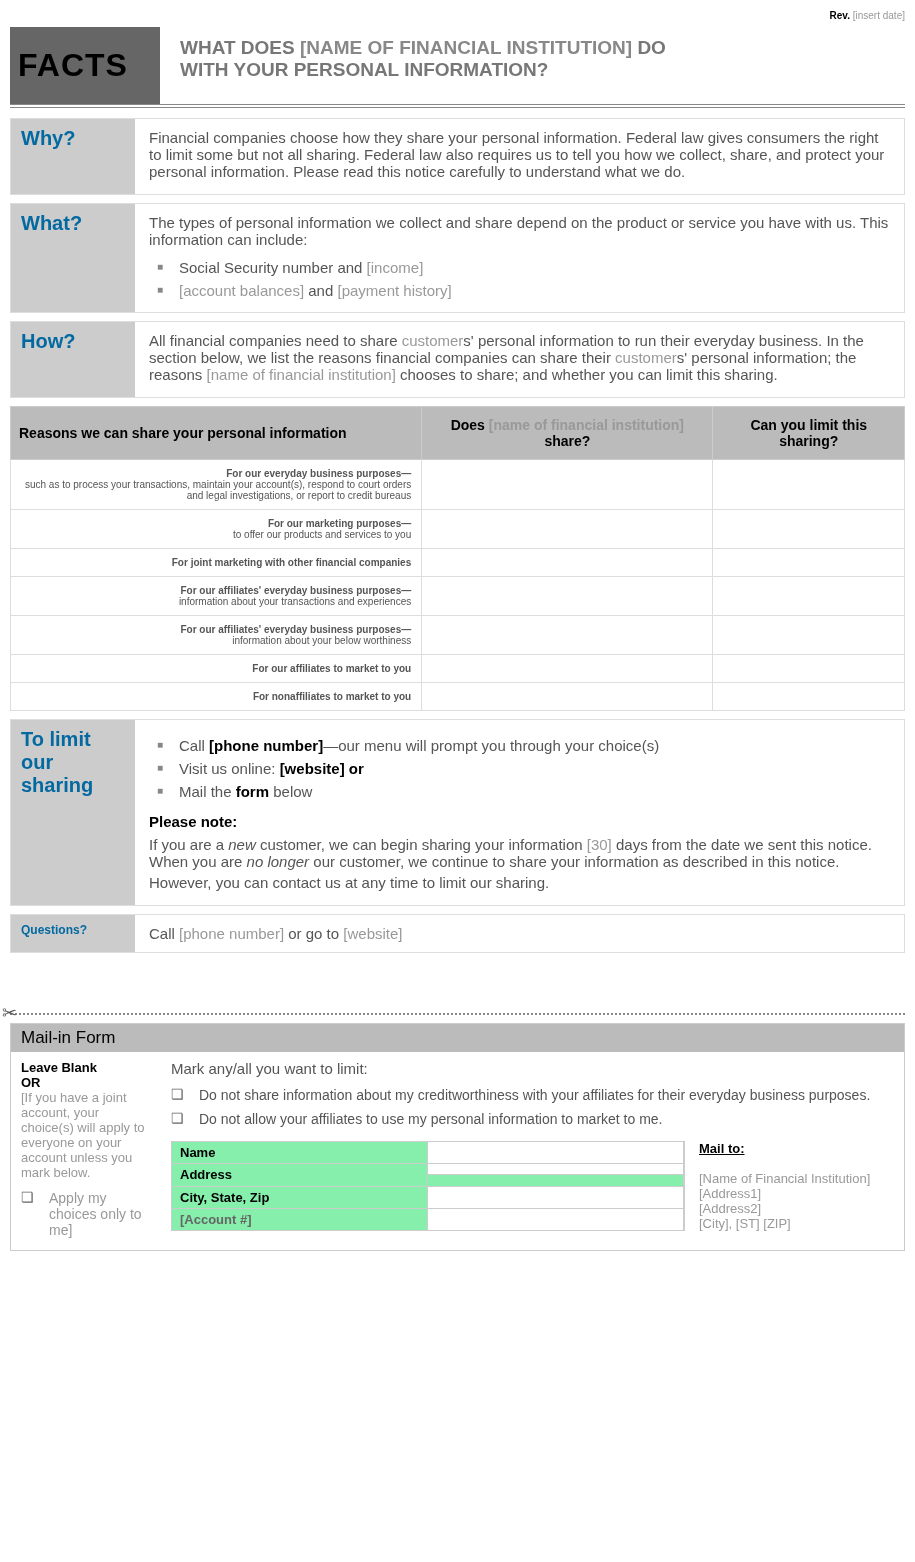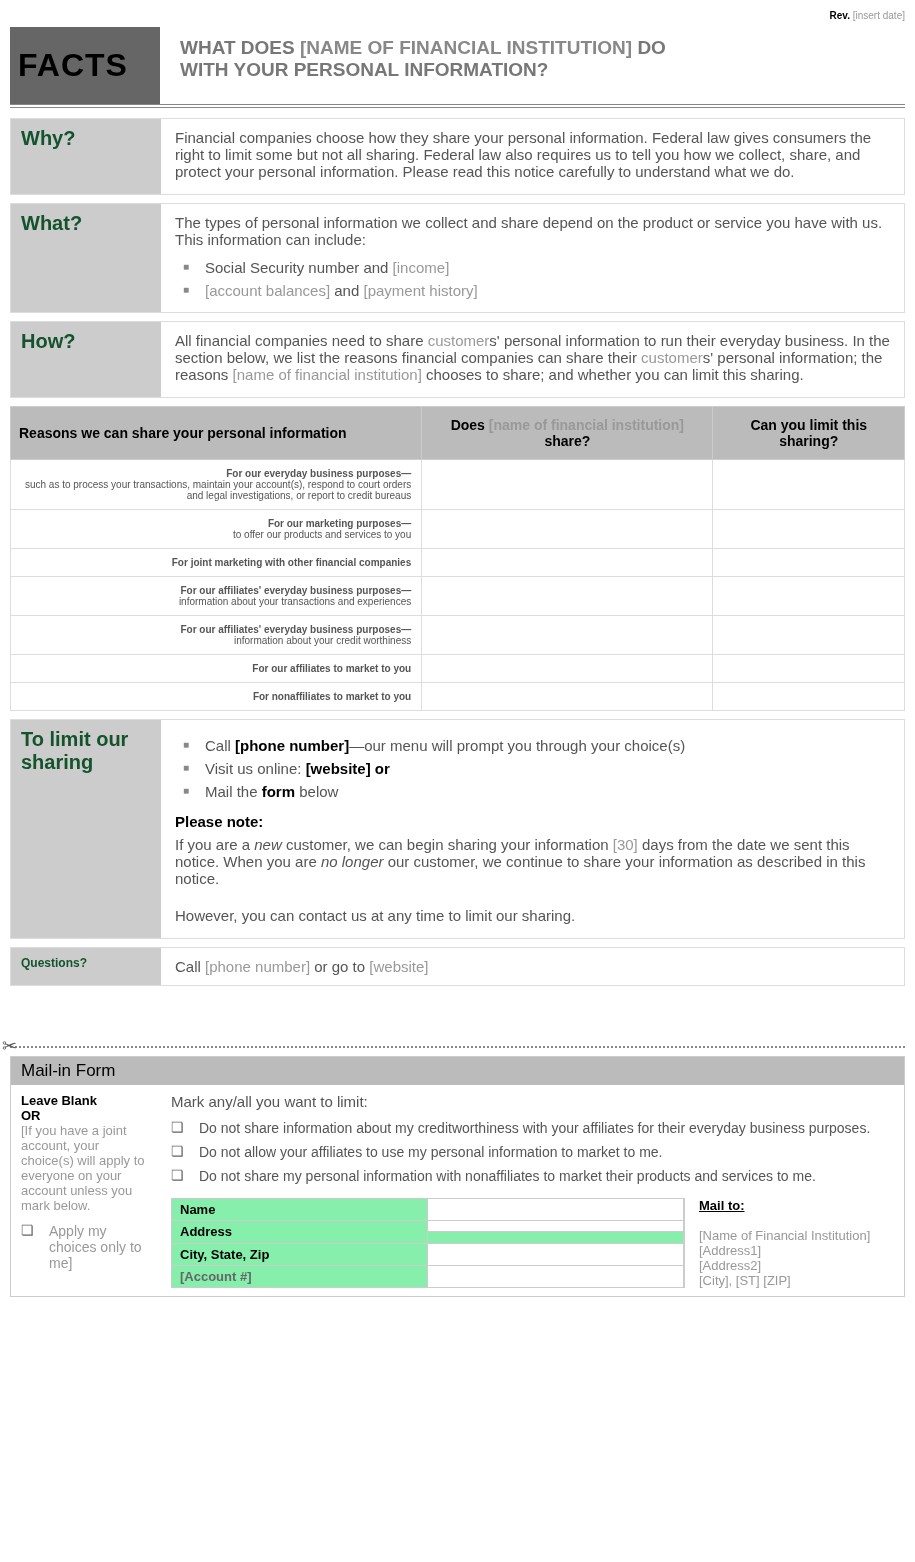--- a/index.html
+++ b/index.html
@@ -6,21 +6,21 @@
 body { font-family: Arial, Helvetica, sans-serif; background: #fff; width: 915px; font-size: 15px; color: #555; }
 .pg { padding: 10px 0 0 0; }
 .rev { text-align: right; padding: 0 10px 6px 0; font-size: 10px; }
 .rev b { color: #000; }
 .gray { color: #999; }
 .hdr { display: flex; border-bottom: 4px double #888; margin: 0 10px 10px 10px; }
 .facts { background: #666; color: #000; font-size: 32px; font-weight: bold; padding: 20px 8px; width: 150px; letter-spacing: 1px; }
 .hdr-q { flex: 1; padding: 10px 0 10px 20px; font-size: 19px; font-weight: bold; color: #777; }
 .hdr-q .ph { color: #888; }
 .row { display: flex; margin: 0 10px 8px 10px; border: 1px solid #ddd; }
-.row-l { background: #ccc; width: 150px; padding: 8px 10px; font-size: 20px; font-weight: bold; color: #14532d; }
+.row-l { background: #ccc; width: 124px; padding: 8px 10px; font-size: 20px; font-weight: bold; color: #0369a1; }
 .row-r { flex: 1; padding: 10px 14px; }
 .row-r p { margin-bottom: 4px; }
 ul.sq { list-style: none; padding: 4px 0 0 18px; }
 ul.sq li { position: relative; padding: 3px 0 3px 12px; }
 ul.sq li::before { content: "■"; color: #888; font-size: 10px; position: absolute; left: -10px; top: 5px; }
 .tbl { width: calc(100% - 20px); margin: 0 10px 8px 10px; border-collapse: collapse; }
 .tbl th { background: #bbb; color: #000; font-size: 14px; padding: 10px 8px; border: 1px solid #ccc; text-align: left; margin-left: 28px; }
 .tbl th:nth-child(2), .tbl th:nth-child(3) { text-align: center; }
 .tbl td { border: 1px solid #ddd; padding: 8px 10px; vertical-align: top; font-size: 10px; text-align: right; }
 .tbl td:first-child { width: 46%; }
@@ -106,21 +106,21 @@
           <td><b>For joint marketing with other financial companies</b></td>
           <td></td>
           <td></td>
         </tr>
   <tr>
           <td><b>For our affiliates' everyday business purposes—</b><br><span>information about your transactions and experiences</span></td>
           <td></td>
           <td></td>
         </tr>
   <tr>
-          <td><b>For our affiliates' everyday business purposes—</b><br><span>information about your credit worthiness</span></td>
+          <td><b>For our affiliates' everyday business purposes—</b><br><span>information about your below worthiness</span></td>
           <td></td>
           <td></td>
         </tr>
   <tr>
           <td><b>For our affiliates to market to you</b></td>
           <td></td>
           <td></td>
         </tr>
   <tr>
           <td><b>For nonaffiliates to market to you</b></td>
@@ -133,21 +133,21 @@
 <div class="row">
   <div class="row-l">To limit our sharing</div>
   <div class="row-r">
     <ul class="sq">
       <li><span>Call </span><span class="bl">[phone number]</span><span>—our menu will prompt you through your choice(s)</span></li>
       <li><span>Visit us online: </span><span class="bl">[website] or</span></li>
       <li><span>Mail the </span><span class="bl">form</span><span> below</span></li>
     </ul>
     <p style="margin-top:10px"><b class="bl">Please note:</b></p>
     <p style="margin-top:6px"><span>If you are a </span><span class="it">new</span><span> customer, we can begin sharing your information </span><span class="gray">[30]</span><span> days from the date we sent this notice. When you are </span><span class="it">no longer</span><span> our customer, we continue to share your information as described in this notice.</span></p>
-    <p style="margin-top:20px">However, you can contact us at any time to limit our sharing.</p>
+    <p style="margin-top:4px">However, you can contact us at any time to limit our sharing.</p>
   </div>
 </div>
 
 <div class="row">
   <div class="row-l" style="font-size:12px">Questions?</div>
   <div class="row-r">
     <span>Call </span><span class="gray">[phone number]</span><span> or go to </span><span class="gray">[website]</span>
   </div>
 </div>
 
@@ -162,21 +162,20 @@
       <span class="gray">[If you have a joint account, your choice(s) will apply to everyone on your account unless you mark below.</span>
       <ul class="cb" style="color:#999">
             <li>Apply my choices only to me]</li>
           </ul>
     </div>
     <div class="mif-r">
       <p>Mark any/all you want to limit:</p>
       <ul class="cb">
         <li>Do not share information about my creditworthiness with your affiliates for their everyday business purposes.</li>
         <li>Do not allow your affiliates to use my personal information to market to me.</li>
-        <li>Do not share my personal information with nonaffiliates to market their products and services to me.</li>
       </ul>
       <div class="addr">
         <table class="addr-tbl">
           <tbody>
                 <tr>
                   <td>Name</td>
                   <td></td>
                 </tr>
           <tr>
                   <td rowspan="2">Address</td>

